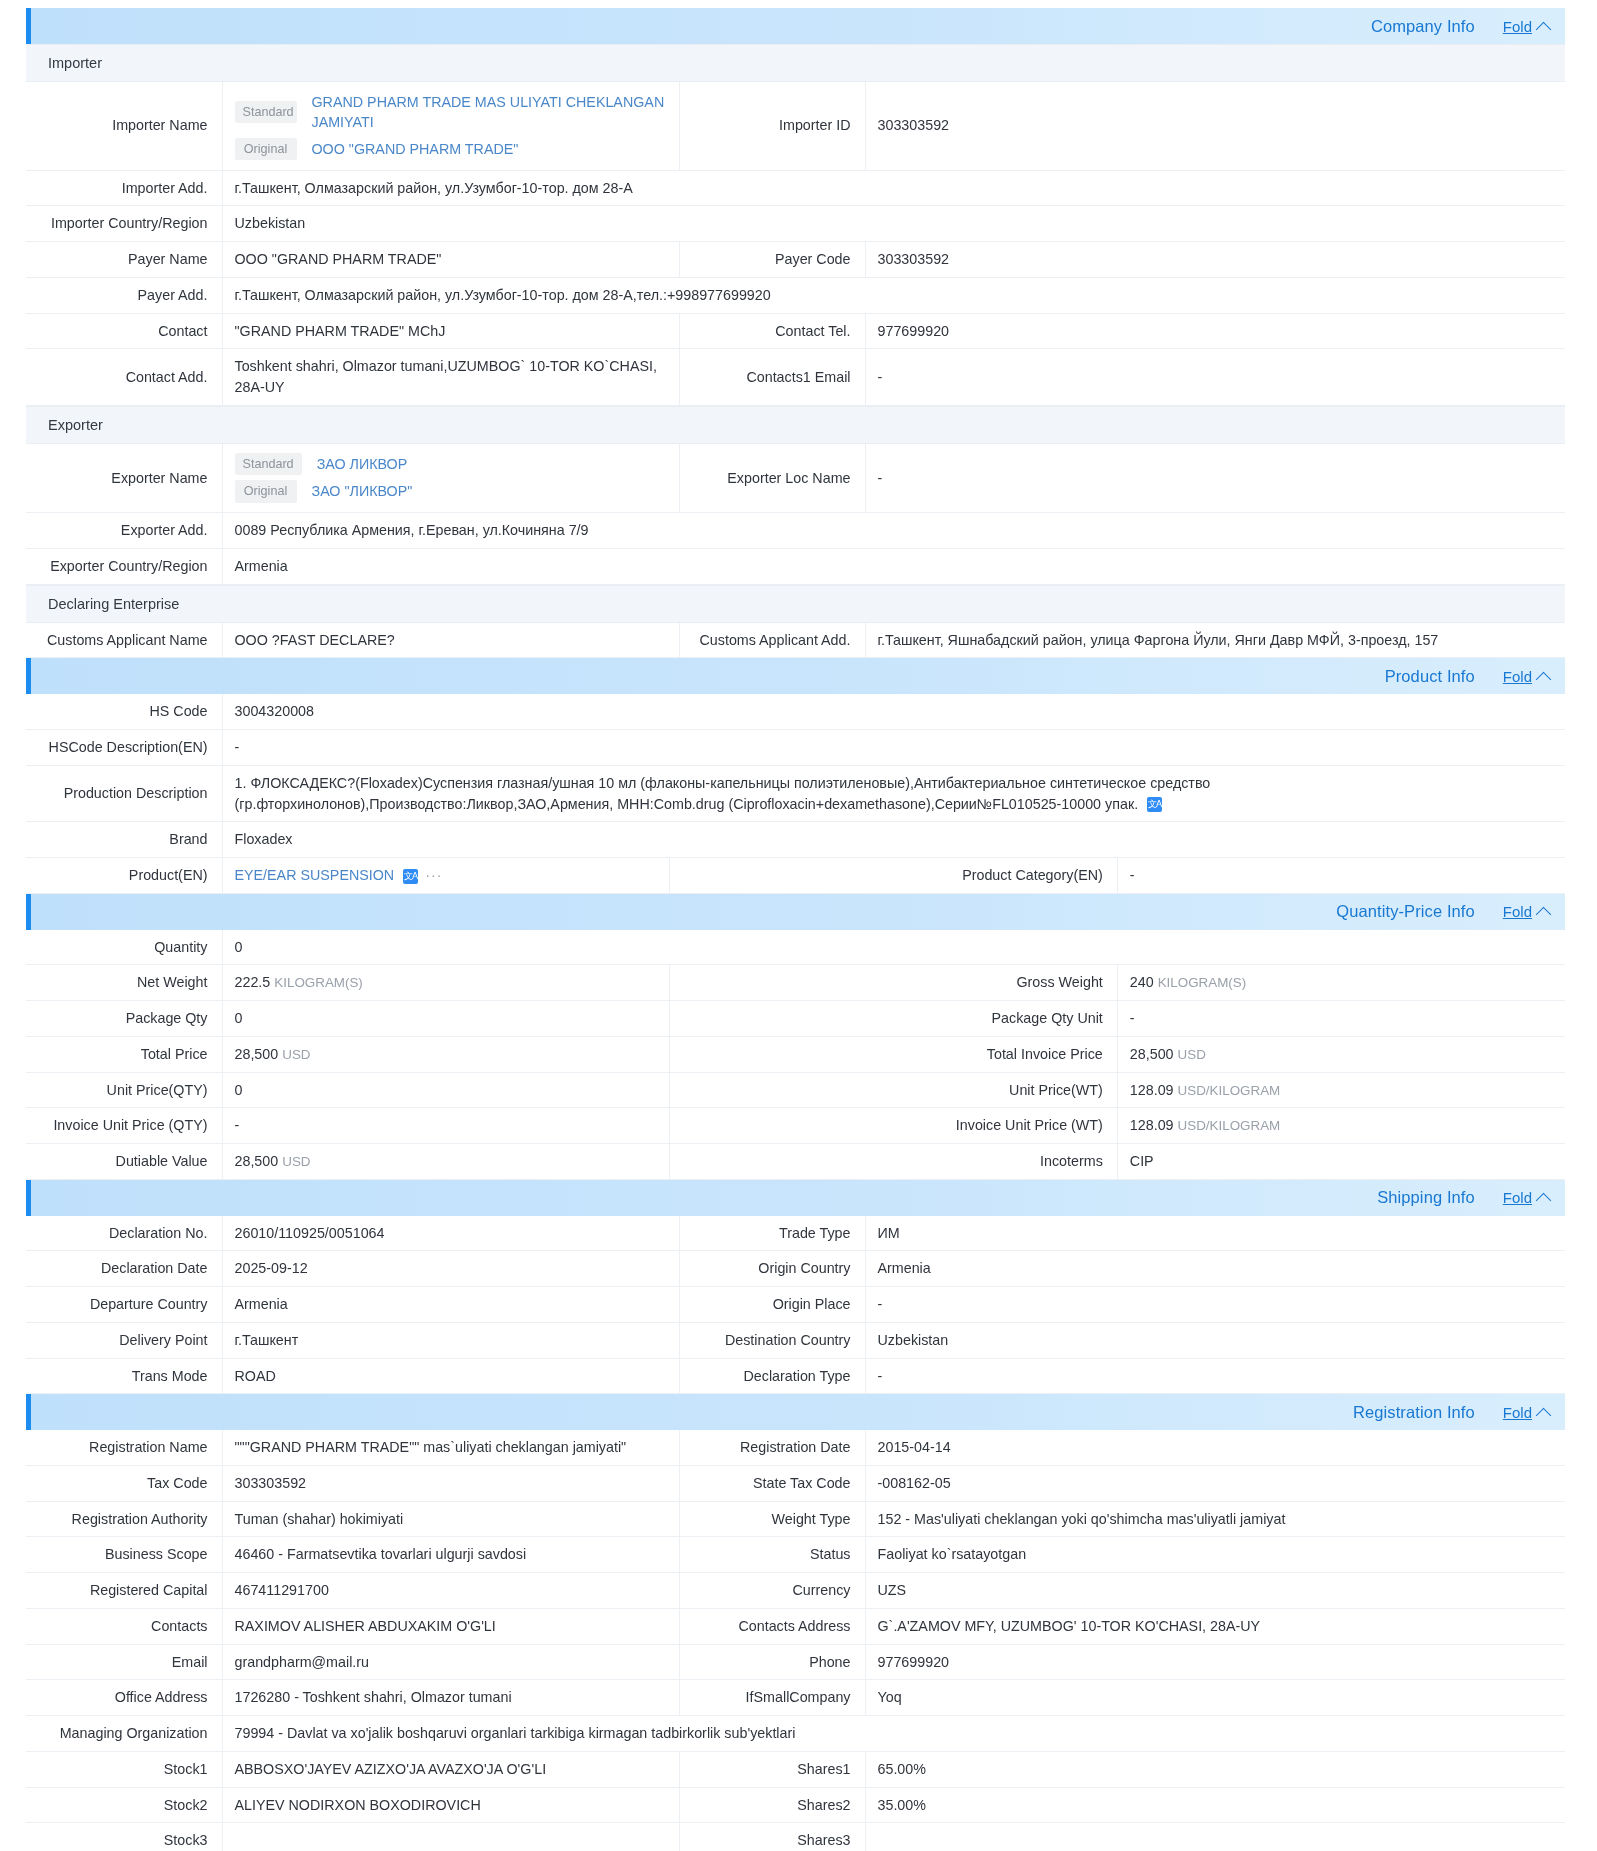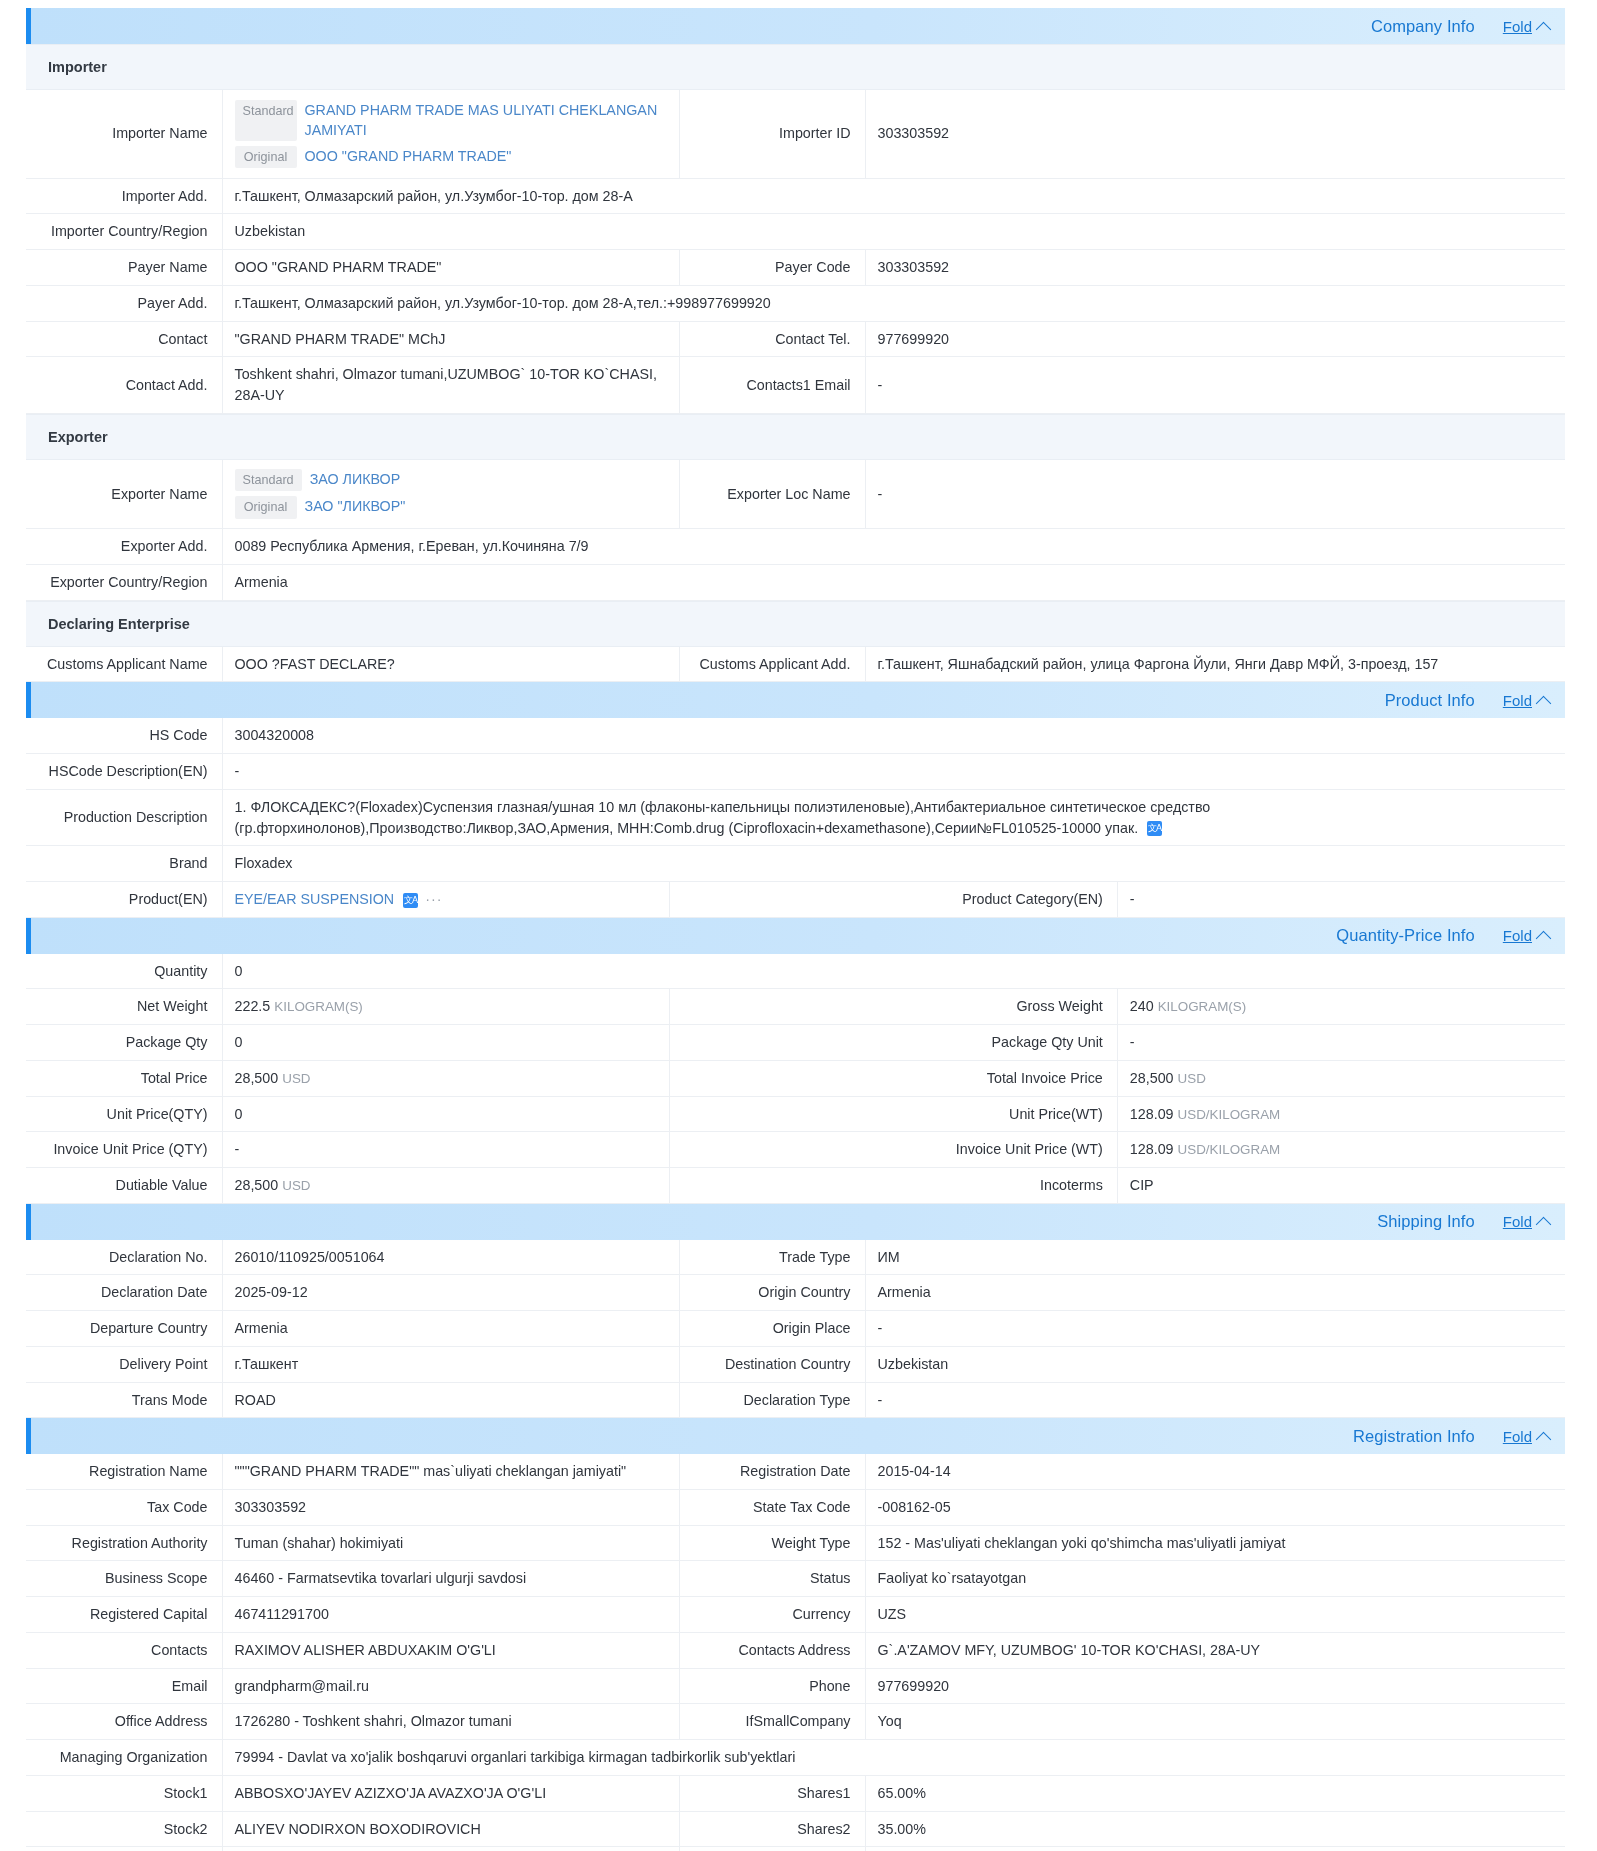--- a/index.html
+++ b/index.html
@@ -62,27 +62,26 @@
     transform: rotate(45deg);
     position: relative;
     top: 3px;
   }
 
   
   .group-bar {
     background: #f2f6fb;
     border-bottom: 1px solid #e9eef4;
     border-top: 1px solid #e9eef4;
-    height: 46px;
+    height: 38px;
     display: flex;
     align-items: center;
     padding-left: 22px;
     color: #333a43;
     font-size: 14.5px;
-    font-weight: bold;
   }
 
   
   .tbl {
     width: 100%;
     border-collapse: collapse;
     table-layout: fixed;
   }
   .tbl td {
     border-bottom: 1px solid #eceff3;
@@ -107,21 +106,22 @@
   td.val-l { width: 457px; border-right: 1px solid #eceff3; }
   td.lbl-r { width: 186px; }
   td.val-r { width: auto; }
 
   .unit { color: #9aa1aa; font-size: 13.4px; margin-left: 4px; }
 
   
   .namecell { padding: 6px 12px; }
   .namerow {
     display: flex;
-    gap: 8px;
+    align-items: center;
+    gap: 15px;
     padding: 2.5px 0;
   }
   .chip {
     background: #f0f1f3;
     color: #8d939b;
     font-size: 12.6px;
     border-radius: 2px;
     padding: 2px 8px;
     min-width: 62px;
     text-align: center;

